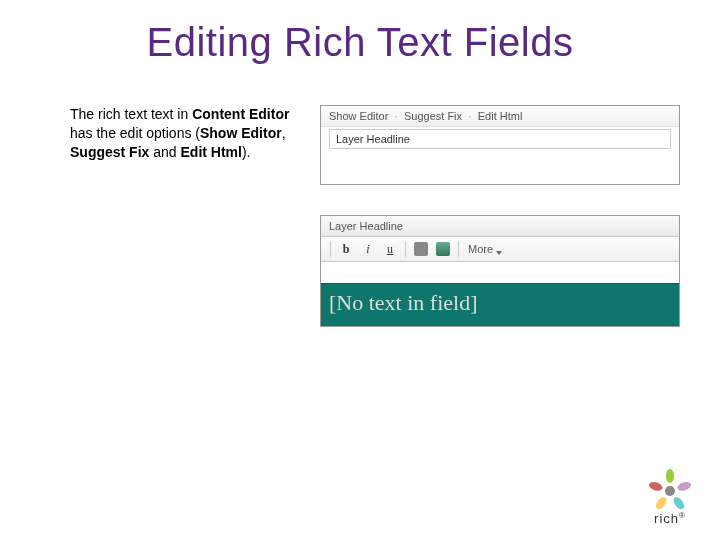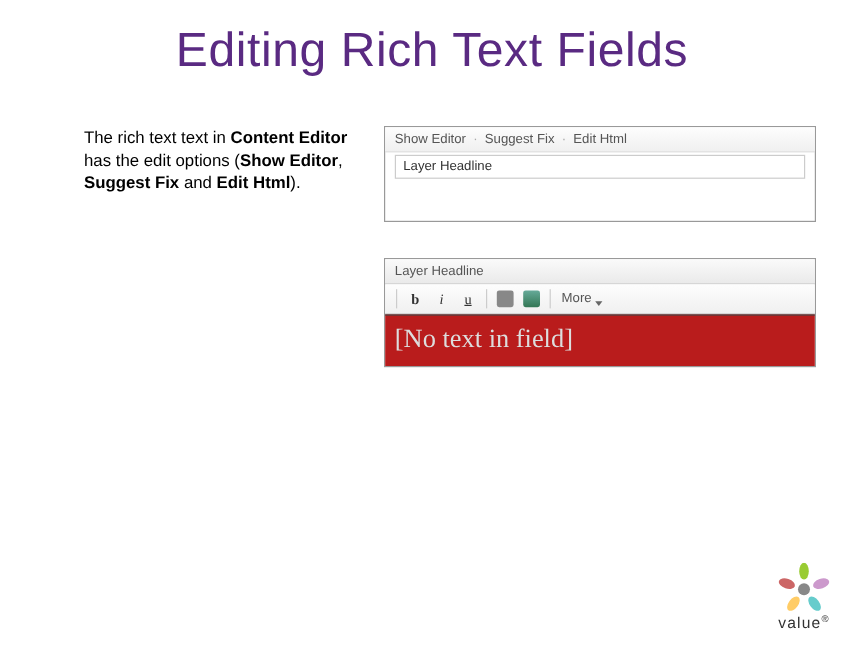--- a/index.html
+++ b/index.html
@@ -120,26 +120,27 @@
     gap: 3px;
   }
   .tri {
     width: 0; height: 0;
     border-left: 3px solid transparent;
     border-right: 3px solid transparent;
     border-top: 4px solid #666;
     display: inline-block;
   }
   .panel2-body {
-    background: #b91c1c;
+    background: #0f766e;
     color: #ddd;
     font-family: Georgia, "Times New Roman", serif;
     font-size: 22px;
     padding: 6px 8px 10px 8px;
     border-top: 1px solid #444;
+    margin-top: 21px;
   }
 
   .logo {
     position: absolute;
     right: 22px;
     bottom: 14px;
     text-align: center;
   }
   .logo svg { display: block; margin: 0 auto 2px auto; }
   .logo-text {
@@ -204,15 +205,15 @@
 <div class="logo">
   <svg width="56" height="40" viewBox="0 0 56 40">
     <circle cx="28" cy="22" r="5" fill="#888"></circle>
     <ellipse cx="28" cy="7" rx="4" ry="7" fill="#9c3" transform="rotate(0 28 22)"></ellipse>
     <ellipse cx="28" cy="7" rx="4" ry="7" fill="#c9c" transform="rotate(72 28 22)"></ellipse>
     <ellipse cx="28" cy="7" rx="4" ry="7" fill="#6cc" transform="rotate(144 28 22)"></ellipse>
     <ellipse cx="28" cy="7" rx="4" ry="7" fill="#fc6" transform="rotate(216 28 22)"></ellipse>
     <ellipse cx="28" cy="7" rx="4" ry="7" fill="#c66" transform="rotate(288 28 22)"></ellipse>
   </svg>
   <div class="logo-text">
-    <span>value</span><span class="reg">®</span>
+    <span>rich</span><span class="reg">®</span>
   </div>
 </div>
 
 </body></html>

